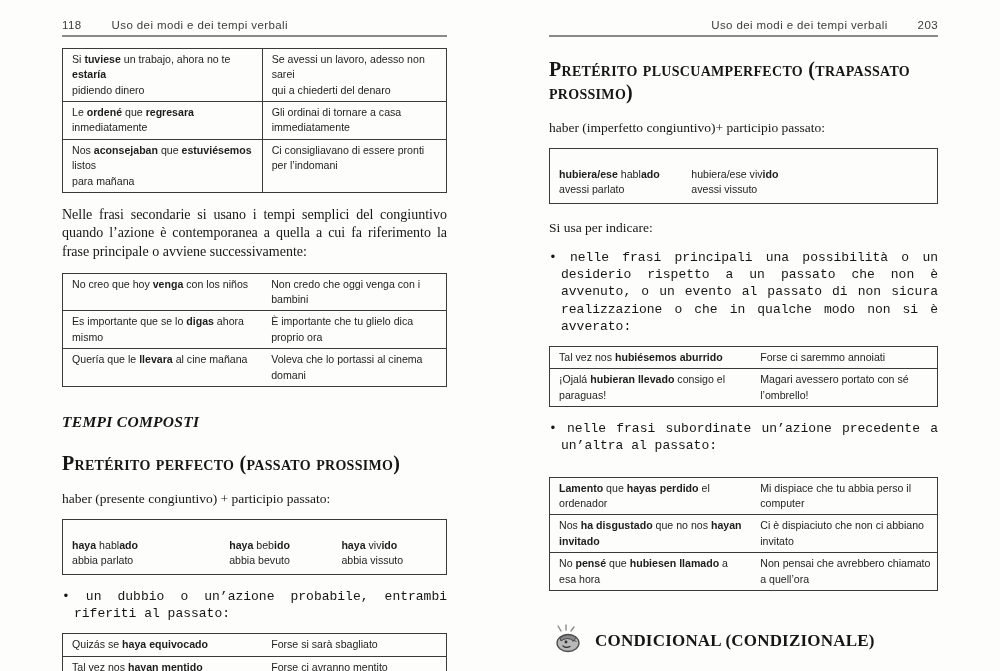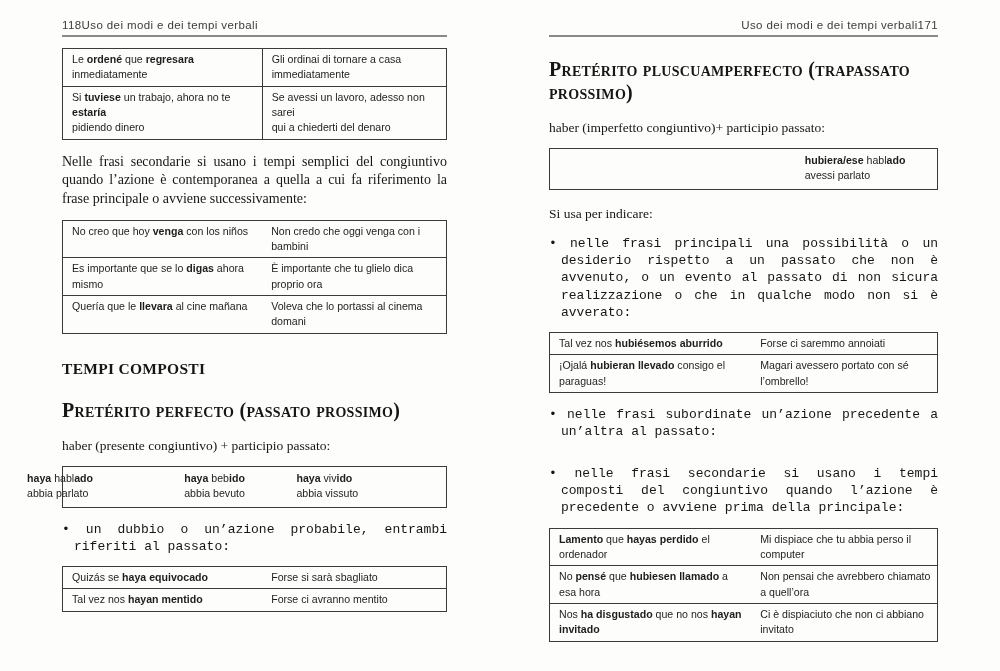--- a/index.html
+++ b/index.html
@@ -3,50 +3,50 @@
 <meta charset="utf-8">
 <style>
   html,body{margin:0;padding:0;background:#e8e8e6;}
   #spread{position:relative;width:1000px;height:671px;background:#fdfdfb;overflow:hidden;
           color:#161616;font-family:"Liberation Serif", serif;}
   .page{position:absolute;top:0;height:671px;}
   #page-left{left:62px;width:385px;}
   #page-right{left:549px;width:389px;}
 
   
-  .runhead{display:flex;align-items:center;gap:0;padding-top:19px;padding-bottom:4px;
+  .runhead{display:flex;align-items:center;gap:30px;padding-top:19px;padding-bottom:4px;
            border-bottom:2px solid #8a8a8a;font-family:"Liberation Sans", sans-serif;
            font-size:11.5px;color:#3c3c3c;letter-spacing:.4px;}
   .runhead.right{justify-content:flex-end;}
   .pagenum{font-size:11.5px;}
 
   
   .para{font-size:14px;line-height:1.33;text-align:justify;margin:13px 0 0 0;}
   .intro{font-size:13.5px;margin:16px 0 0 0;}
   .bullet{font-size:13px;line-height:1.33;text-align:justify;margin:13px 0 0 0;
           padding-left:12px;text-indent:-12px;font-family:Liberation Mono, monospace;}
 
   
-  .h-major{font-size:15.5px;font-weight:bold;letter-spacing:.3px;margin:26px 0 0 0;}
+  .h-major{font-size:15.5px;font-weight:bold;letter-spacing:.3px;margin:26px 0 0 0;font-style:italic;}
   .h-smallcaps{font-size:20px;font-weight:bold;font-variant:small-caps;letter-spacing:.3px;margin:21px 0 0 0;}
   .h-cond-row{display:flex;align-items:center;gap:10px;margin:33px 0 0 4px;}
   .h-cond{font-size:17px;font-weight:bold;letter-spacing:.2px;}
 
   
   table.ex{width:100%;border-collapse:collapse;border:1px solid #3a3a3a;margin-top:11px;
            font-family:"Liberation Sans", sans-serif;font-size:10.6px;color:#1d1d1d;}
   table.ex td{border-top:1px solid #3a3a3a;padding:3px 6px 3px 9px;vertical-align:top;line-height:1.45;}
   table.ex tr:first-child td{border-top:none;}
   table.ex td.es{width:52%;}
   table.ex td.it{width:48%;}
   table.ex.divided td.it{border-left:1px solid #3a3a3a;}
 
   
-  .conjbox{display:flex;border:1px solid #3a3a3a;margin-top:12px;padding:4px 0 5px 9px;
-           font-family:"Liberation Sans", sans-serif;font-size:10.6px;line-height:1.45;color:#1d1d1d;justify-content:flex-end;}
+  .conjbox{display:flex;border:1px solid #3a3a3a;margin-top:12px;padding:18px 0 5px 9px;
+           font-family:"Liberation Sans", sans-serif;font-size:10.6px;line-height:1.45;color:#1d1d1d;}
   .conjcol{flex:0 0 auto;}
   #page-left  .conjcol:nth-child(1){width:30%;}
   #page-left  .conjcol:nth-child(2){width:30%;margin-left:45px;}
   #page-left  .conjcol:nth-child(3){width:40%;}
   #page-right .conjcol:nth-child(1){width:35%;}
   #page-right .conjcol:nth-child(2){width:28%;}
   #page-right .conjcol:nth-child(3){width:37%;}
 </style>
 </head>
 <body>
@@ -56,26 +56,30 @@
   <div class="page" id="page-left">
 
     <div class="runhead">
       <span class="pagenum">118</span>
       <span>Uso dei modi e dei tempi verbali</span>
     </div>
 
     <table class="ex divided">
       <tbody>
           <tr>
+        <td class="es">Si <b>tuviese</b> un trabajo, ahora no te <b>estaría</b><br>pidiendo dinero</td>
+        <td class="it">Se avessi un lavoro, adesso non sarei<br>qui a chiederti del denaro</td>
+      </tr>
+      <tr>
         <td class="es">Le <b>ordené</b> que <b>regresara</b> inmediatamente</td>
         <td class="it">Gli ordinai di tornare a casa immediatamente</td>
       </tr>
       <tr>
-        <td class="es">Si <b>tuviese</b> un trabajo, ahora no te <b>estaría</b><br>pidiendo dinero</td>
-        <td class="it">Se avessi un lavoro, adesso non sarei<br>qui a chiederti del denaro</td>
+        <td class="es">Nos <b>aconsejaban</b> que <b>estuviésemos</b> listos<br>para mañana</td>
+        <td class="it">Ci consigliavano di essere pronti<br>per l’indomani</td>
       </tr>
     </tbody>
       </table>
 
     <p class="para">Nelle frasi secondarie si usano i tempi semplici del congiuntivo quando l’azione è contemporanea a quella a cui fa riferimento la frase principale o avviene successivamente:</p>
 
     <table class="ex">
       <tbody>
           <tr>
         <td class="es">No creo que hoy <b>venga</b> con los niños</td>
@@ -119,29 +123,30 @@
       </tr>
     </tbody>
       </table>
 
   </div>
 
   <div class="page" id="page-right">
 
     <div class="runhead right">
       <span>Uso dei modi e dei tempi verbali</span>
-      <span class="pagenum">171</span>
+      <span class="pagenum">203</span>
     </div>
 
     <div class="h-smallcaps">Pretérito pluscuamperfecto (trapassato prossimo)</div>
 
     <p class="intro">haber (imperfetto congiuntivo)+ participio passato:</p>
 
     <div class="conjbox">
       <div class="conjcol"><b>hubiera/ese</b> habl<b>ado</b><br>avessi parlato</div>
+      <div class="conjcol">hubiera/ese viv<b>ido</b><br>avessi vissuto</div>
     </div>
 
     <p class="intro">Si usa per indicare:</p>
 
     <p class="bullet">• nelle frasi principali una possibilità o un desiderio rispetto a un passato che non è avvenuto, o un evento al passato di non sicura realizzazione o che in qualche modo non si è avverato:</p>
 
     <table class="ex">
       <tbody>
           <tr>
         <td class="es">Tal vez nos <b>hubiésemos aburrido</b></td>
@@ -154,35 +159,34 @@
     </tbody>
       </table>
 
     <p class="bullet">• nelle frasi subordinate un’azione precedente a un’altra al passato:</p>
 
     <table class="ex">
       <tbody>
     </tbody>
       </table>
 
-    <p class="bullet">• nelle frasi secondarie si usano i tempi composti del congiuntivo quando l’azione è precedente o avviene prima della principale:</p>
 
     <table class="ex">
       <tbody>
           <tr>
         <td class="es"><b>Lamento</b> que <b>hayas perdido</b> el ordenador</td>
         <td class="it">Mi dispiace che tu abbia perso il computer</td>
       </tr>
       <tr>
+        <td class="es">Nos <b>ha disgustado</b> que no nos <b>hayan invitado</b></td>
+        <td class="it">Ci è dispiaciuto che non ci abbiano invitato</td>
+      </tr>
+      <tr>
         <td class="es">No <b>pensé</b> que <b>hubiesen llamado</b> a esa hora</td>
         <td class="it">Non pensai che avrebbero chiamato<br>a quell’ora</td>
-      </tr>
-      <tr>
-        <td class="es">Nos <b>ha disgustado</b> que no nos <b>hayan invitado</b></td>
-        <td class="it">Ci è dispiaciuto che non ci abbiano invitato</td>
       </tr>
     </tbody>
       </table>
 
     <div class="h-cond-row">
       <span>
         <svg width="32" height="30" viewBox="0 0 32 30">
           <g stroke="#8a8a8a" stroke-width="1.4" stroke-linecap="round">
             <line x1="8" y1="7" x2="5" y2="2"></line>
             <line x1="13" y1="6" x2="13" y2="1"></line>

